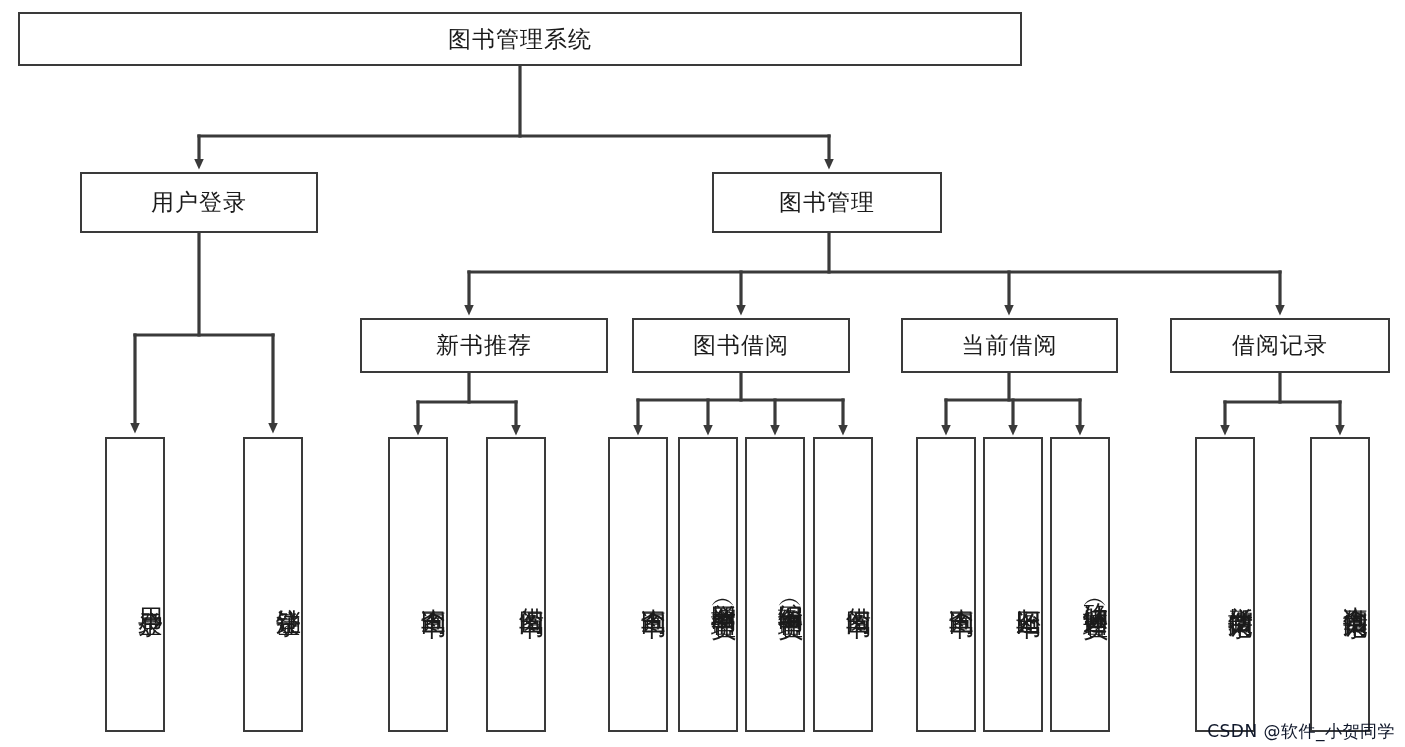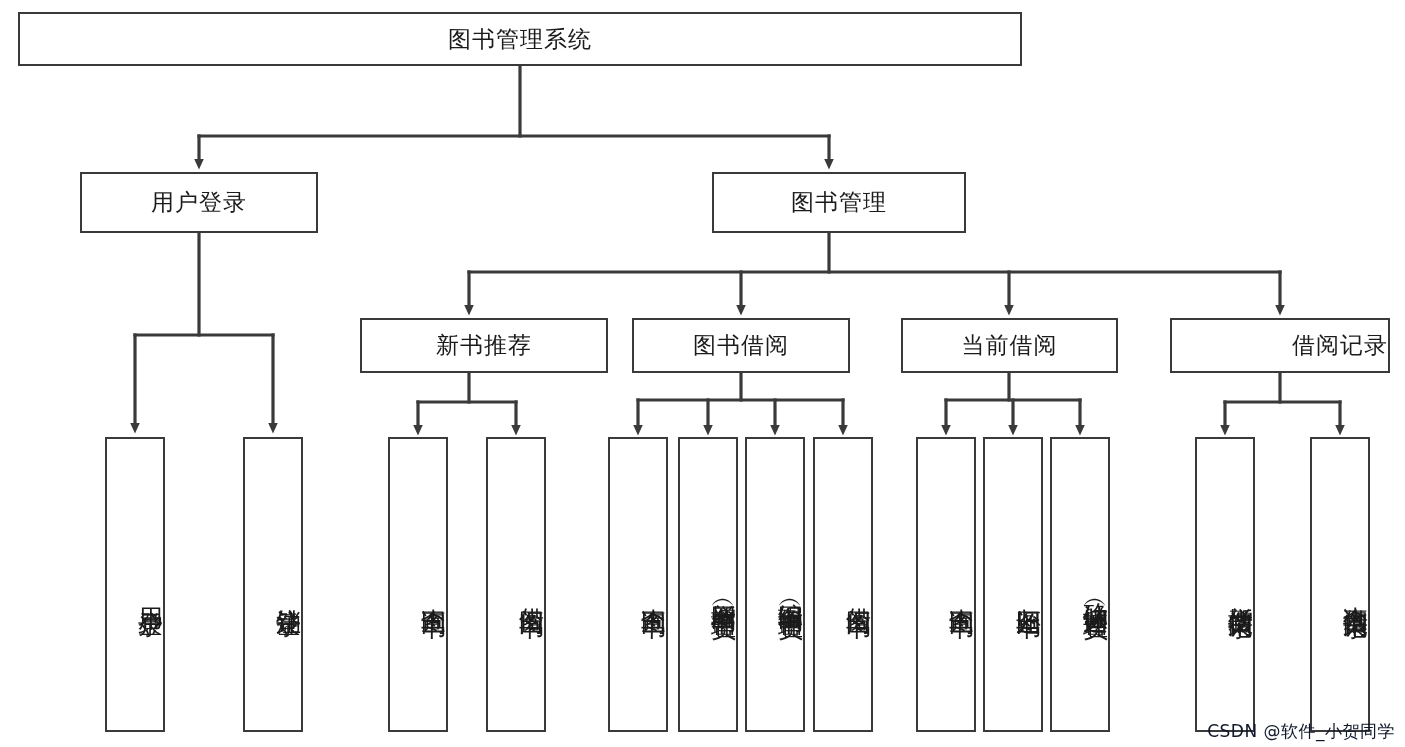--- a/index.html
+++ b/index.html
@@ -125,34 +125,34 @@
     </g>
   </svg>
 
   <div class="node node-h node-root" id="node-root" style="left: 18px; top: 12px; width: 1004px; height: 54px;">
     <span>图书管理系统</span>
   </div>
 
   <div class="node node-h" id="node-l1-0" style="left: 80px; top: 172px; width: 238px; height: 61px;">
     <span>用户登录</span>
   </div>
-  <div class="node node-h" id="node-l1-1" style="left: 712px; top: 172px; width: 254px; height: 61px;">
+  <div class="node node-h" id="node-l1-1" style="left: 712px; top: 172px; width: 230px; height: 61px;">
     <span>图书管理</span>
   </div>
 
   <div class="node node-h" id="node-l2-0" style="left: 360px; top: 318px; width: 248px; height: 55px;">
     <span>新书推荐</span>
   </div>
   <div class="node node-h" id="node-l2-1" style="left: 632px; top: 318px; width: 218px; height: 55px;">
     <span>图书借阅</span>
   </div>
   <div class="node node-h" id="node-l2-2" style="left: 901px; top: 318px; width: 217px; height: 55px;">
     <span>当前借阅</span>
   </div>
-  <div class="node node-h" id="node-l2-3" style="left: 1170px; top: 318px; width: 220px; height: 55px; justify-content: flex-end;">
+  <div class="node node-h" id="node-l2-3" style="left: 1170px; top: 318px; width: 220px; height: 55px;">
     <span>借阅记录</span>
   </div>
 
   <div class="node node-v" id="node-leaf-0" style="left: 105px; top: 437px; width: 60px; height: 295px;">
     <span class="vlabel">用户登录</span>
   </div>
   <div class="node node-v" id="node-leaf-1" style="left: 243px; top: 437px; width: 60px; height: 295px;">
     <span class="vlabel">注销登录</span>
   </div>
   <div class="node node-v" id="node-leaf-2" style="left: 388px; top: 437px; width: 60px; height: 295px;">

